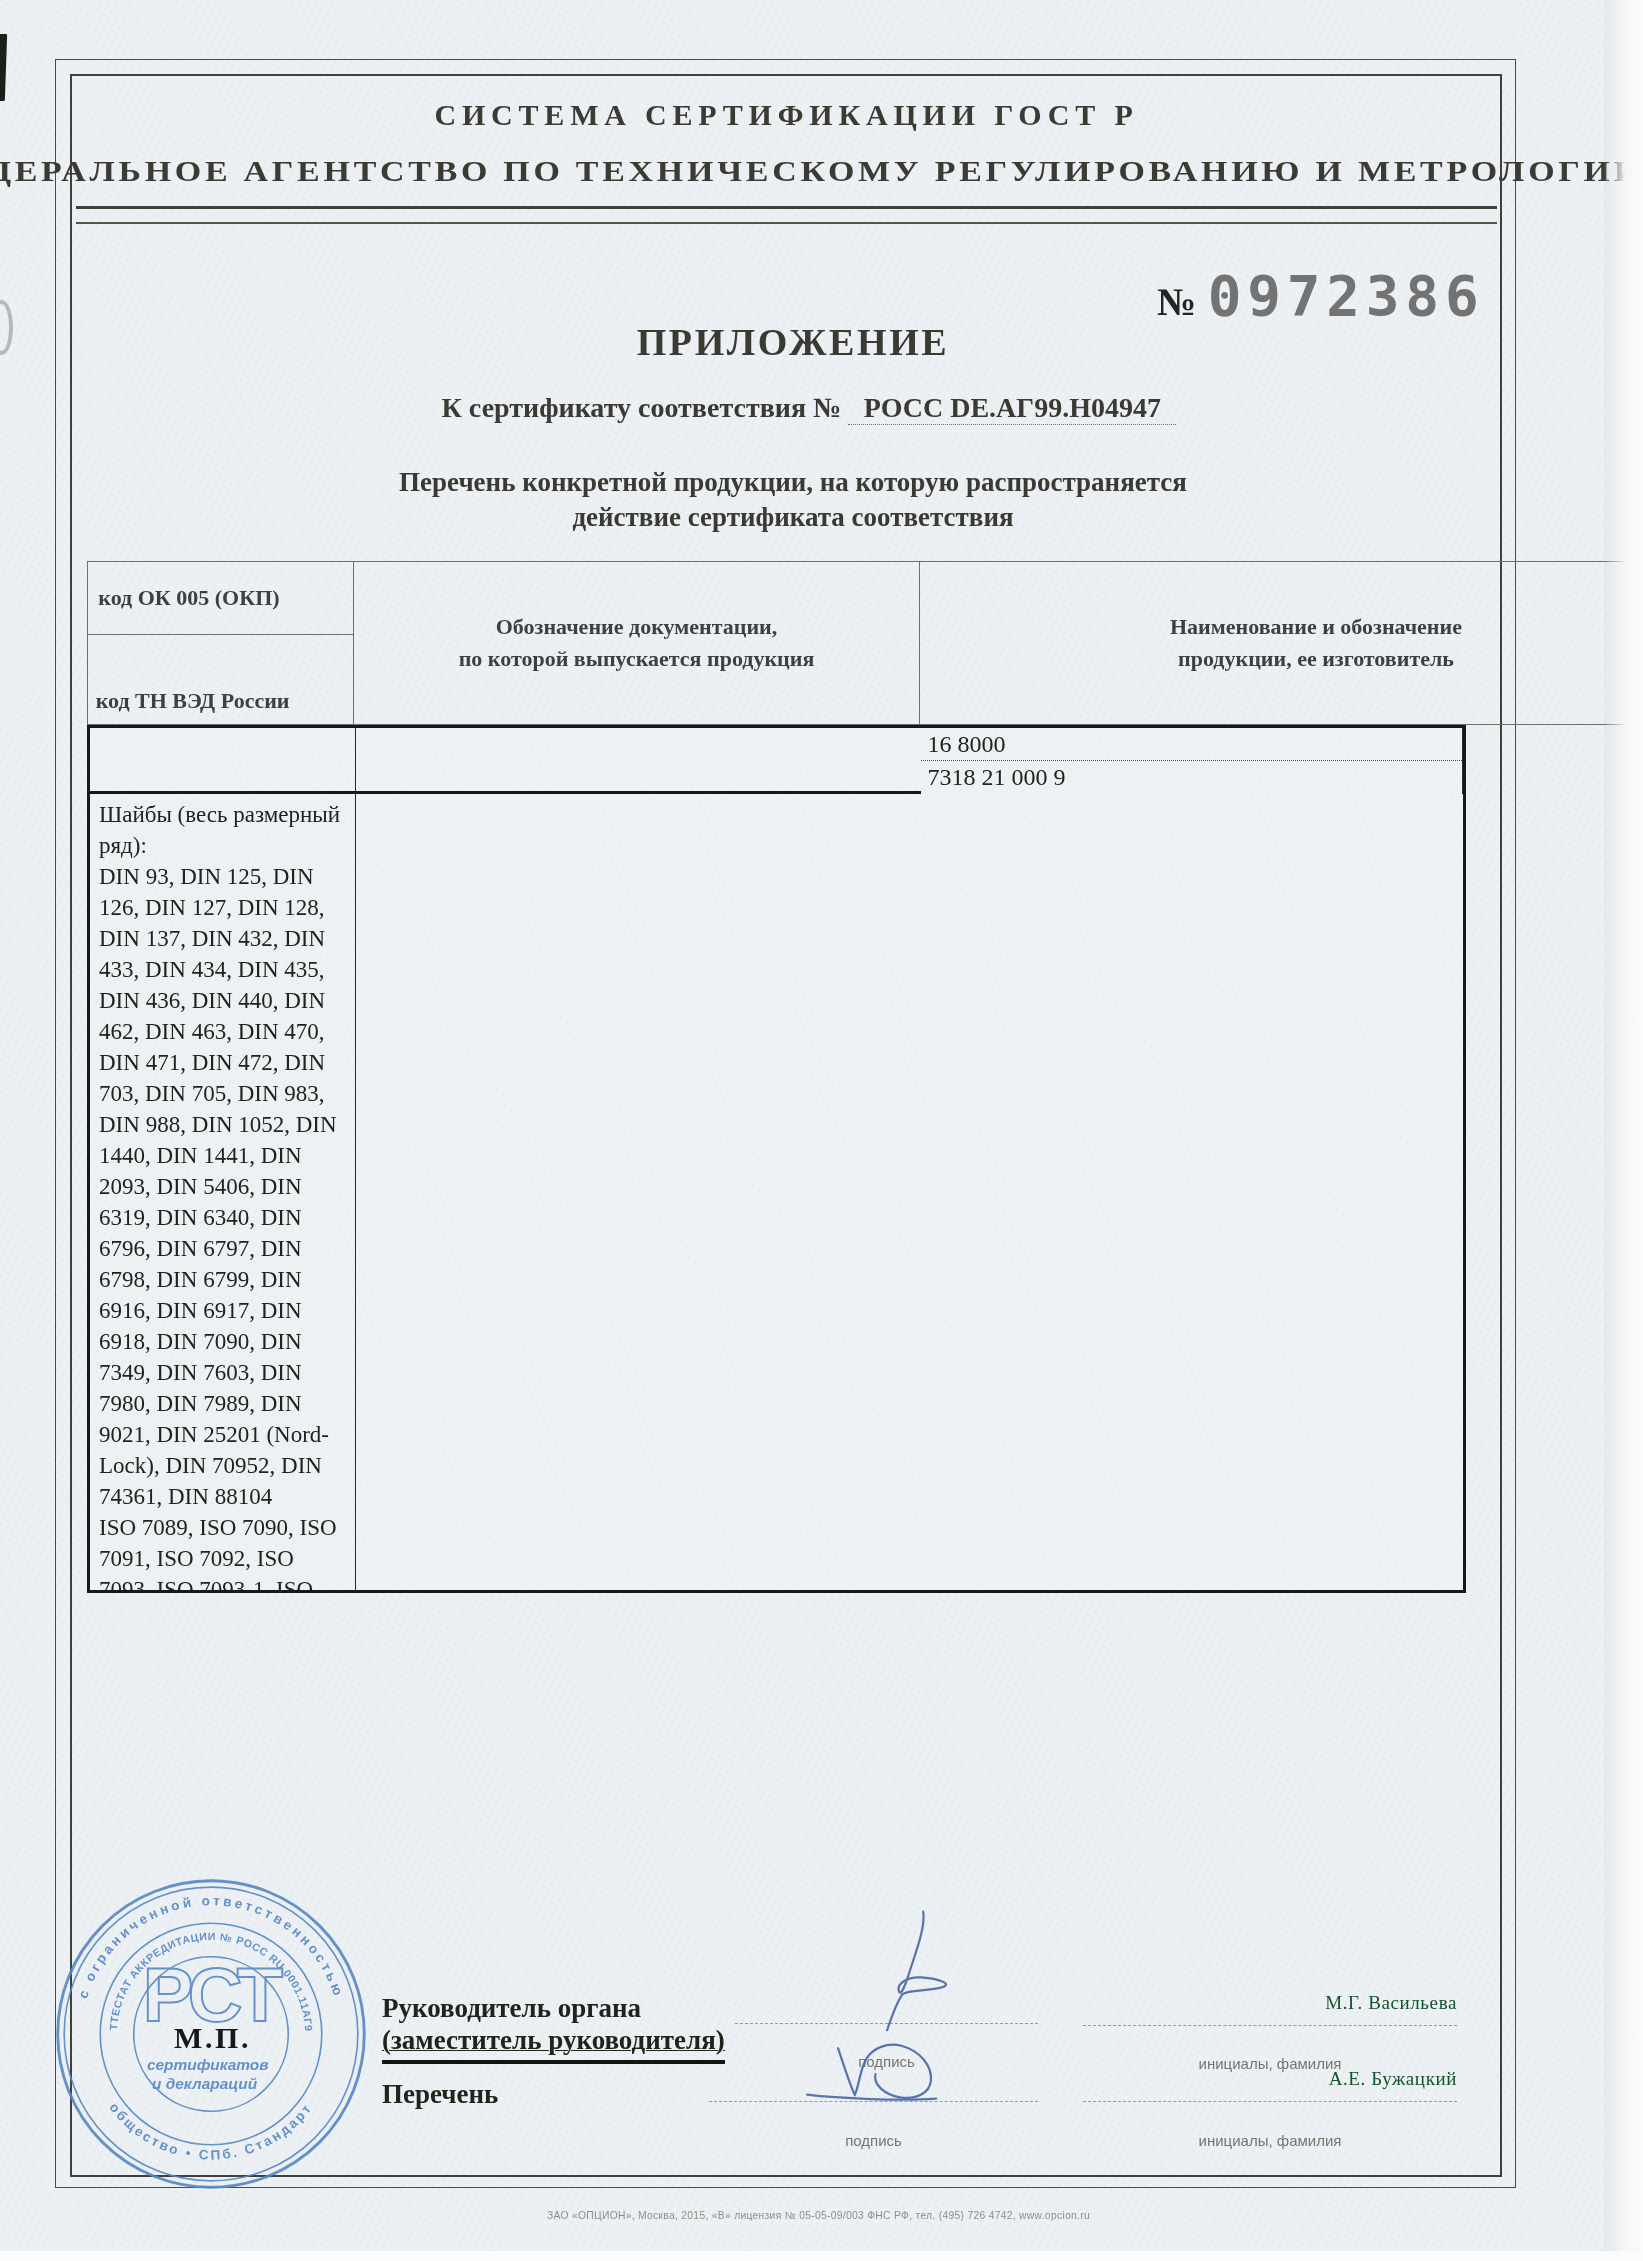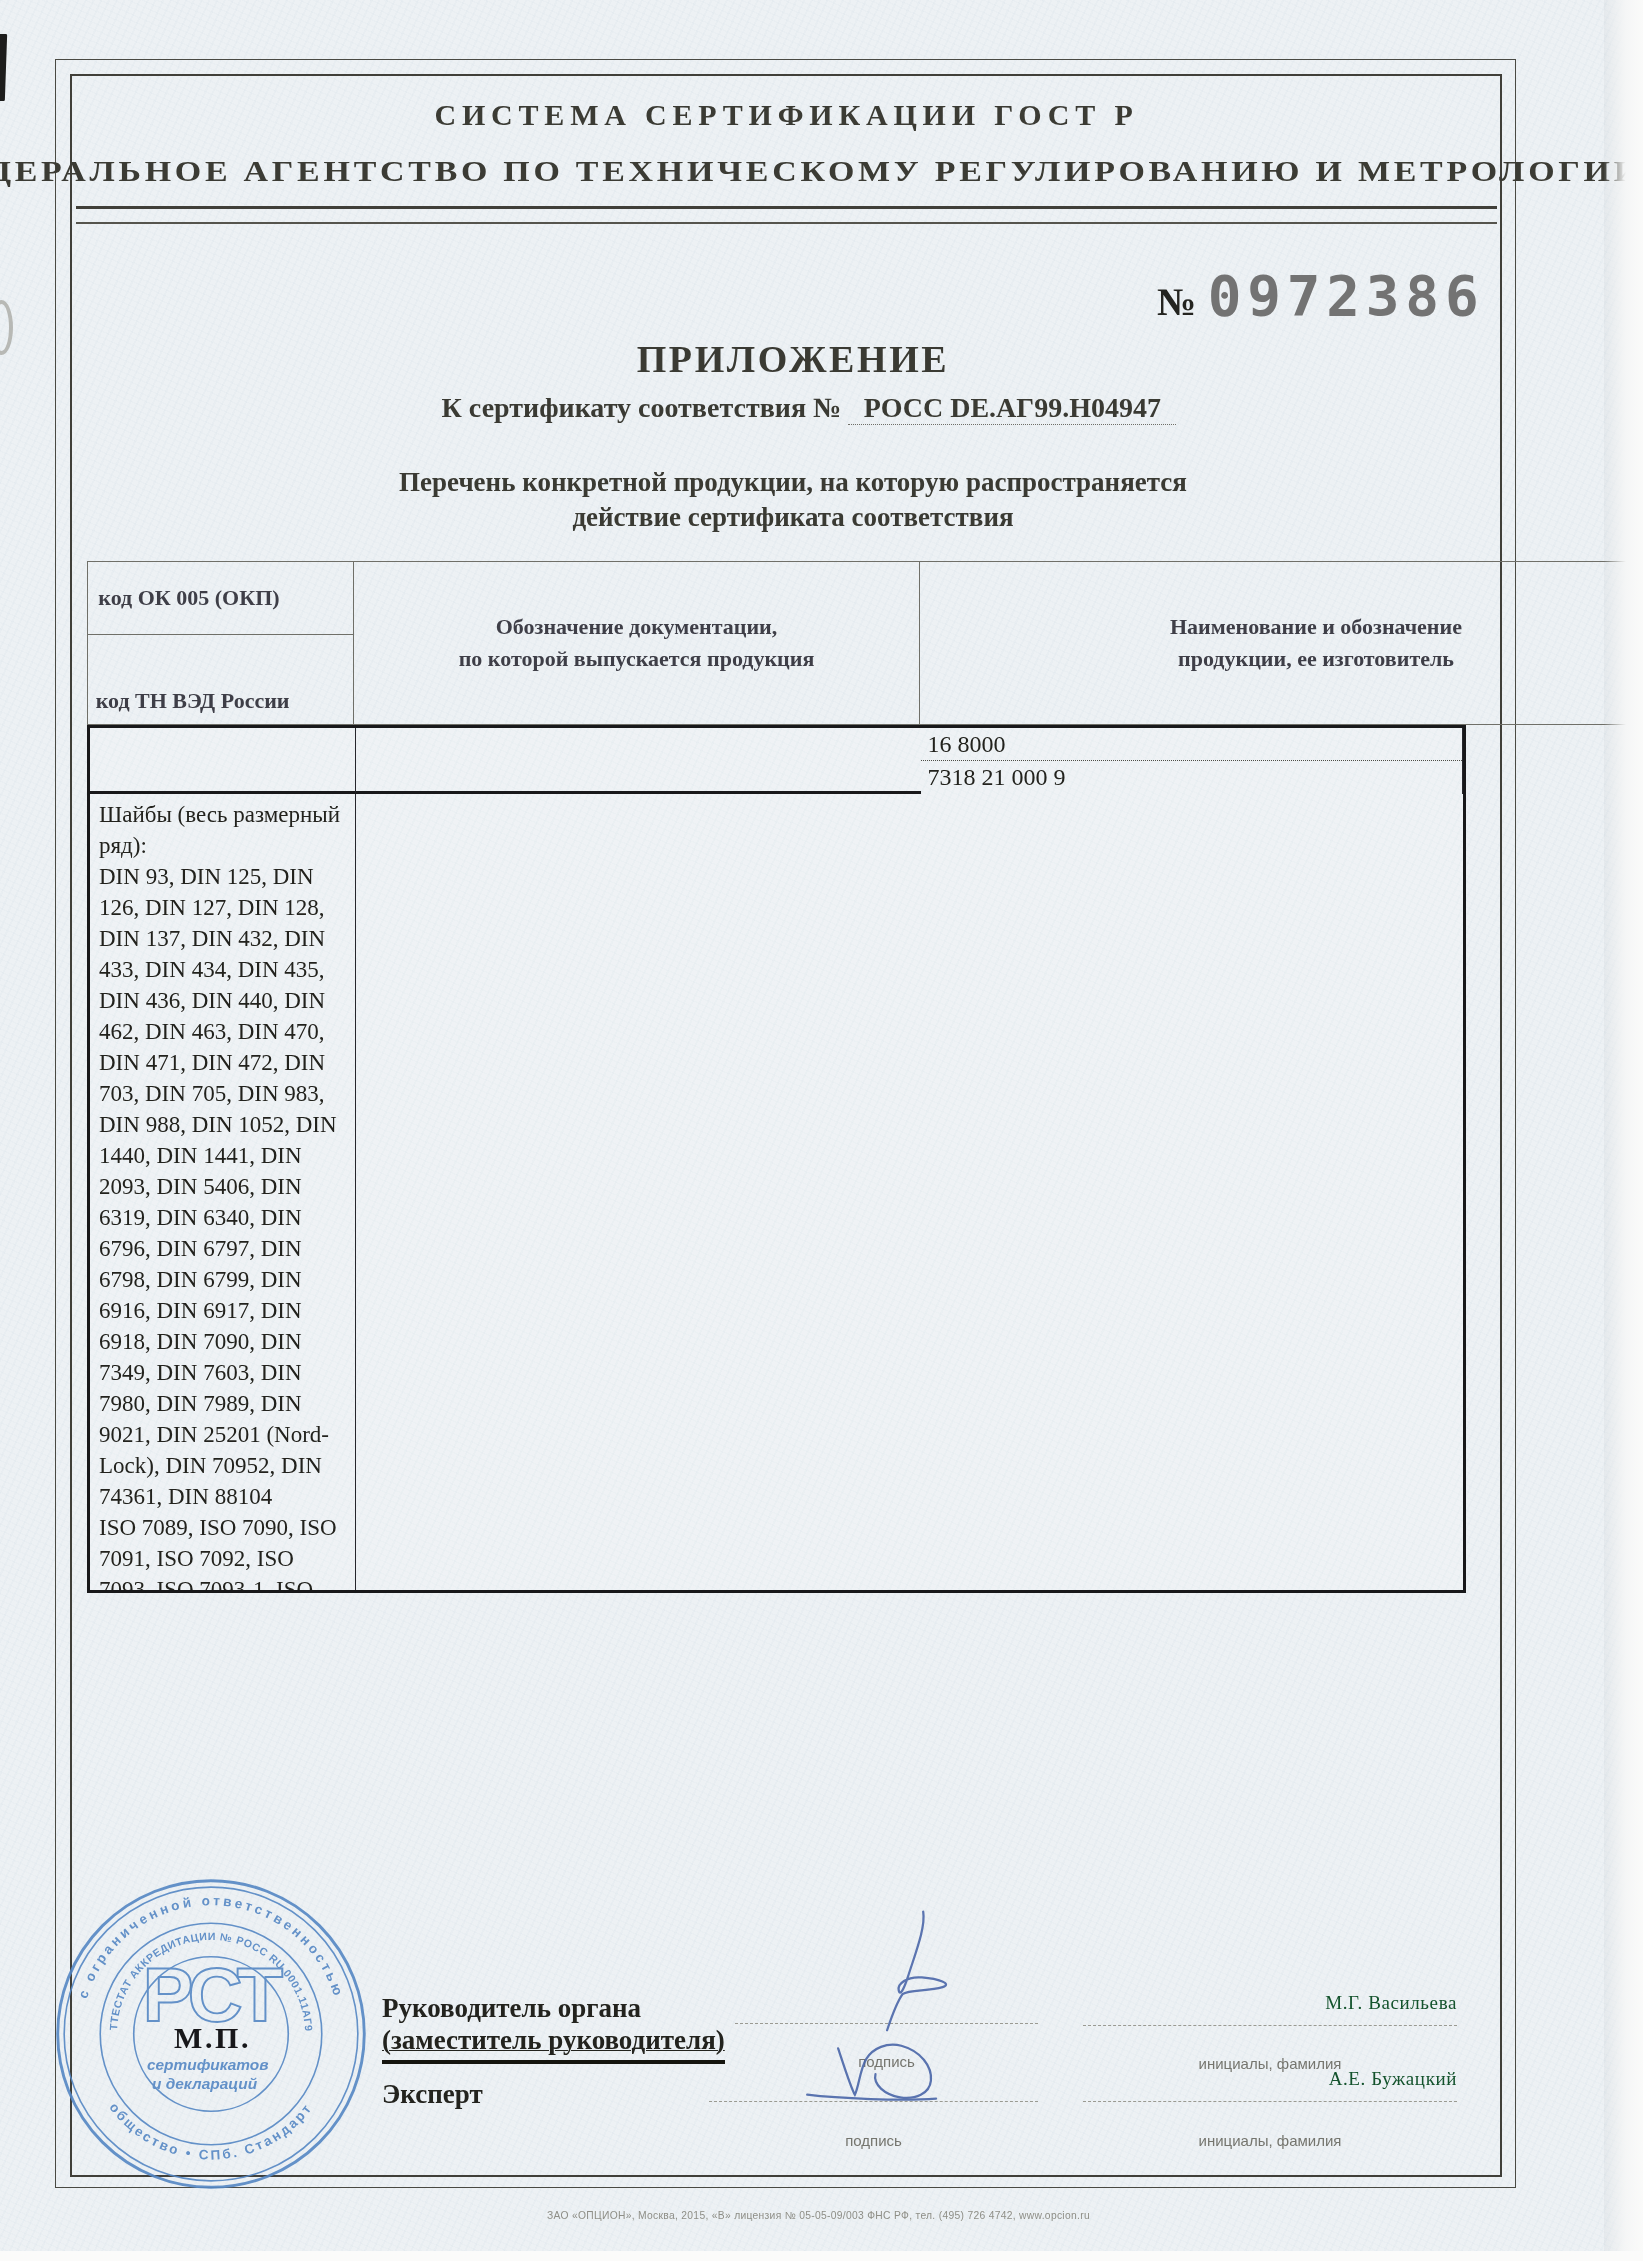--- a/index.html
+++ b/index.html
@@ -28,21 +28,21 @@
     border-bottom:3.2px solid #403f39; }
   .thin-rule { position:absolute; left:76px; top:222px; width:1421px; height:1.9px; background:#55544d; }
   .title-system { font-size:30px; font-weight:700; letter-spacing:5.8px; color:#3b3b34; white-space:nowrap; }
   .title-agency { font-size:29px; font-weight:600; letter-spacing:3.2px; color:#3b3b34; white-space:nowrap;
     transform:scaleX(1.17); transform-origin:center; }
   
   .doc-number { position:absolute; left:1157px; top:263px; display:flex; align-items:baseline; gap:11.6px; }
   .doc-number .prefix { font-size:39px; font-weight:700; color:#242420; }
   .doc-number .digits { font-family:"DejaVu Sans Mono", monospace; font-size:56px; font-weight:700;
     color:#737373; letter-spacing:5.8px; }
-  .appendix-title { position:absolute; left:71px; top:337px; width:1444px; text-align:center;
+  .appendix-title { position:absolute; left:71px; top:320px; width:1444px; text-align:center;
     font-size:38px; font-weight:700; letter-spacing:2.6px; color:#3a3a33; }
   .cert-line { position:absolute; left:87px; top:392px; width:1444px; text-align:center;
     font-size:28px; font-weight:700; color:#3a3a33; }
   .cert-line .cert-value { padding:0 15.5px 1.3px 15.5px; border-bottom:1.9px dotted #6f6f68; }
   .purpose { position:absolute; left:71px; top:465px; width:1444px; text-align:center;
     font-size:27px; font-weight:700; line-height:35px; color:#3a3a33; }
   
   .tbl-header { position:absolute; left:87px; top:561px; width:1626px; height:164px;
     border:1.3px solid #6f6f68; display:grid; grid-template-columns:266px 566px auto;
     font-size:22px; font-weight:700; color:#3e3e47; }
@@ -198,21 +198,21 @@
       </text>
       <text x="250" y="230" text-anchor="middle" font-size="118" font-weight="700" letter-spacing="-6" fill="none" stroke="#5587c4" stroke-width="3">РСТ</text>
       <text x="245" y="306" text-anchor="middle" font-size="24" font-style="italic">сертификатов</text>
       <text x="240" y="336" text-anchor="middle" font-size="24" font-style="italic">и деклараций</text>
     </g>
   </svg>
   <div class="seal-mark">М.П.</div>
 
   <div class="sig-label role-head1">Руководитель органа</div>
   <div class="sig-label role-head2">(заместитель руководителя)</div>
-  <div class="sig-label role-expert">Эксперт</div>
+  <div class="sig-label role-expert">Перечень</div>
 
   <div class="sig-line" style="left:735px; top:2023px; width:303px;"></div>
   <div class="sig-caption" style="left:735px; top:2029px; width:303px;">подпись</div>
   <div class="sig-name" style="left:1083px; top:1992px; width:374px;">М.Г. Васильева</div>
   <div class="sig-line" style="left:1083px; top:2025px; width:374px;"></div>
   <div class="sig-caption" style="left:1083px; top:2031px; width:374px;">инициалы, фамилия</div>
 
   <div class="sig-line" style="left:709px; top:2101px; width:329px;"></div>
   <div class="sig-caption" style="left:709px; top:2108px; width:329px;">подпись</div>
   <div class="sig-name" style="left:1083px; top:2068px; width:374px;">А.Е. Бужацкий</div>

